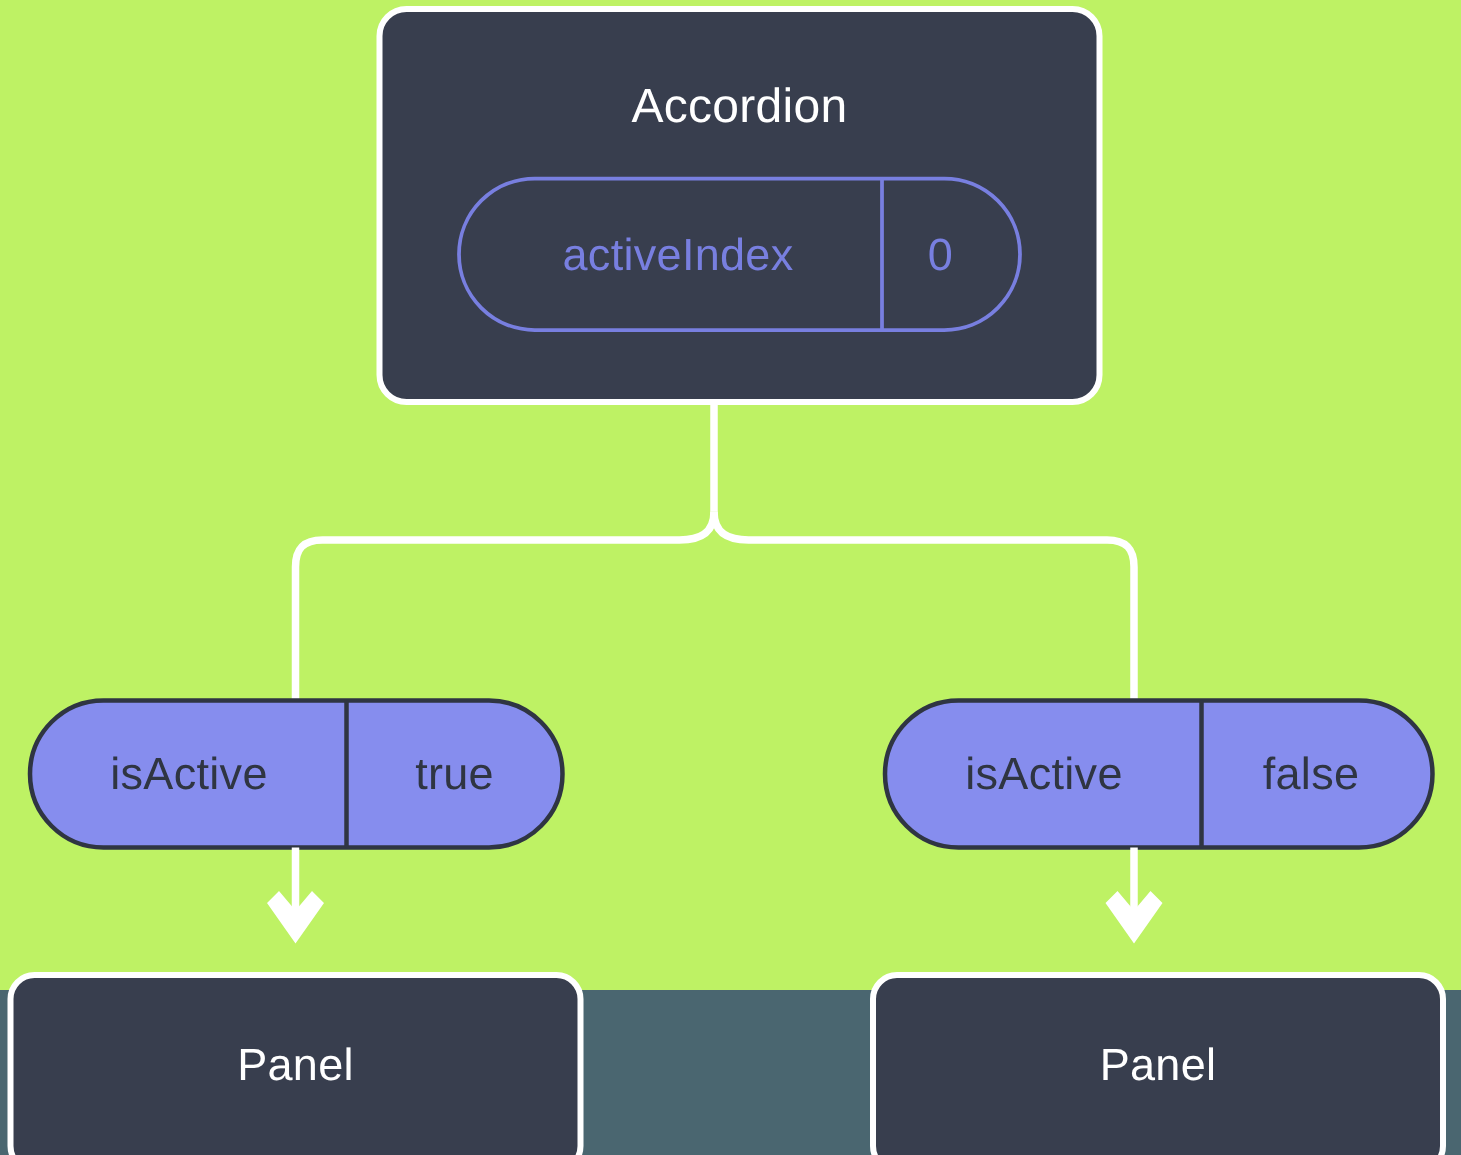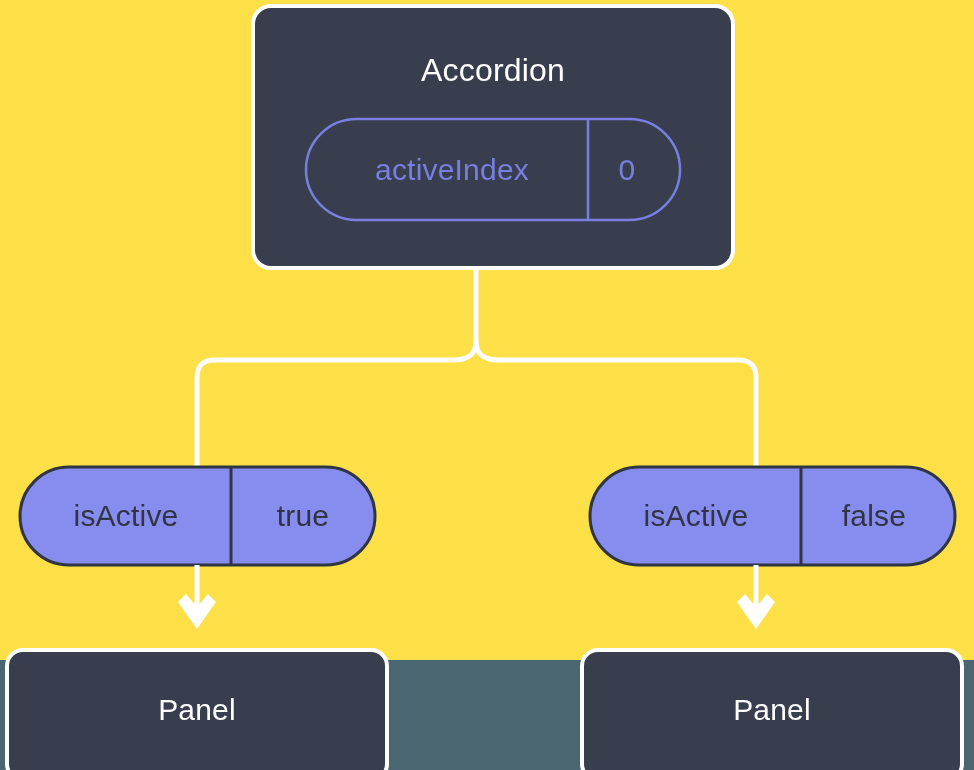--- a/index.html
+++ b/index.html
@@ -10,21 +10,21 @@
   body {
     width: 974px;
     height: 770px;
     overflow: hidden;
     font-family: "Liberation Sans", sans-serif;
   }
   #diagram-root {
     position: relative;
     width: 974px;
     height: 660px;
-    background: #fde047;
+    background: #bef264;
     text-align: right;
   }
   svg.layer {
     position: absolute;
     left: 0;
     top: 0;
     width: 974px;
     height: 770px;
     display: block;
   }

